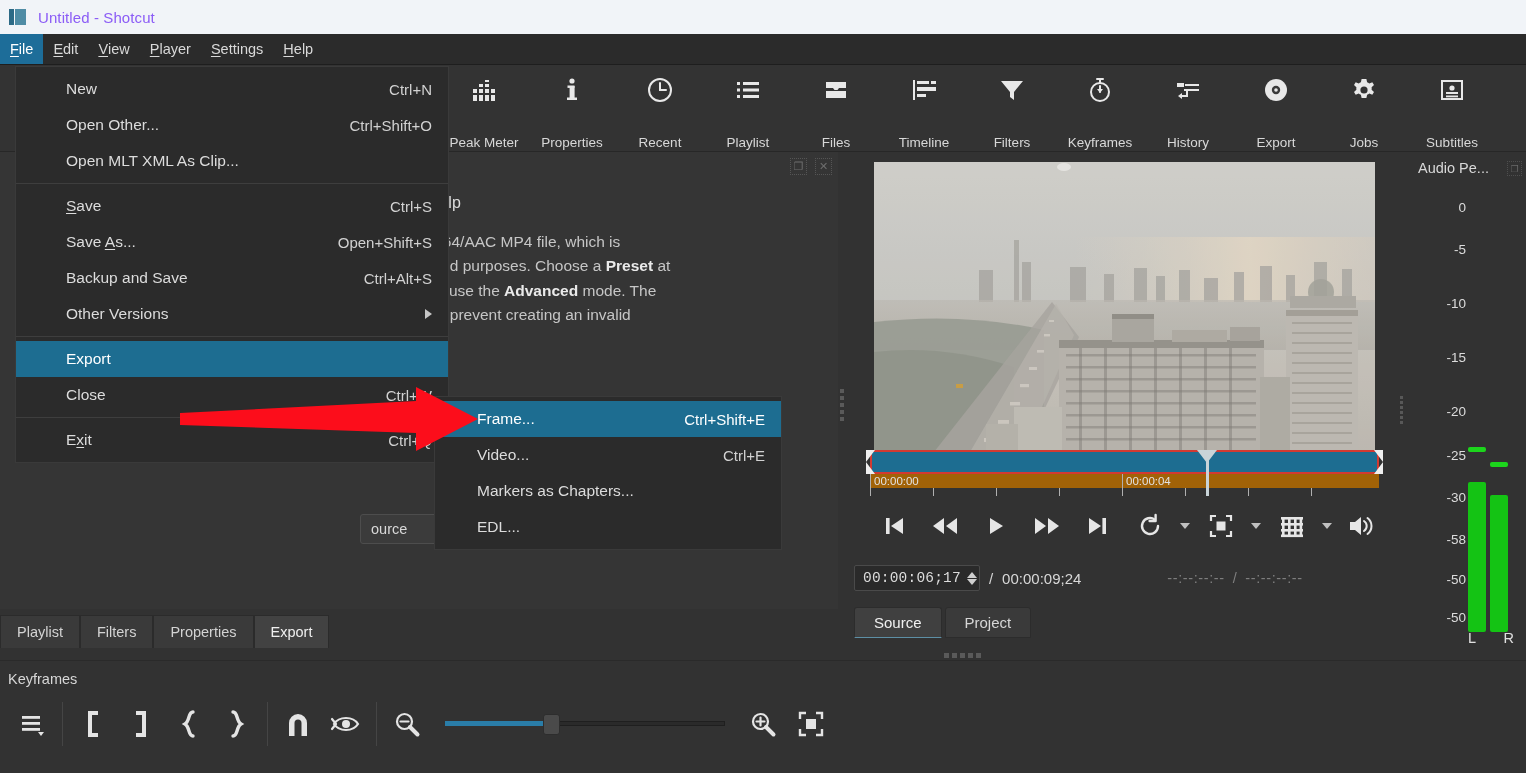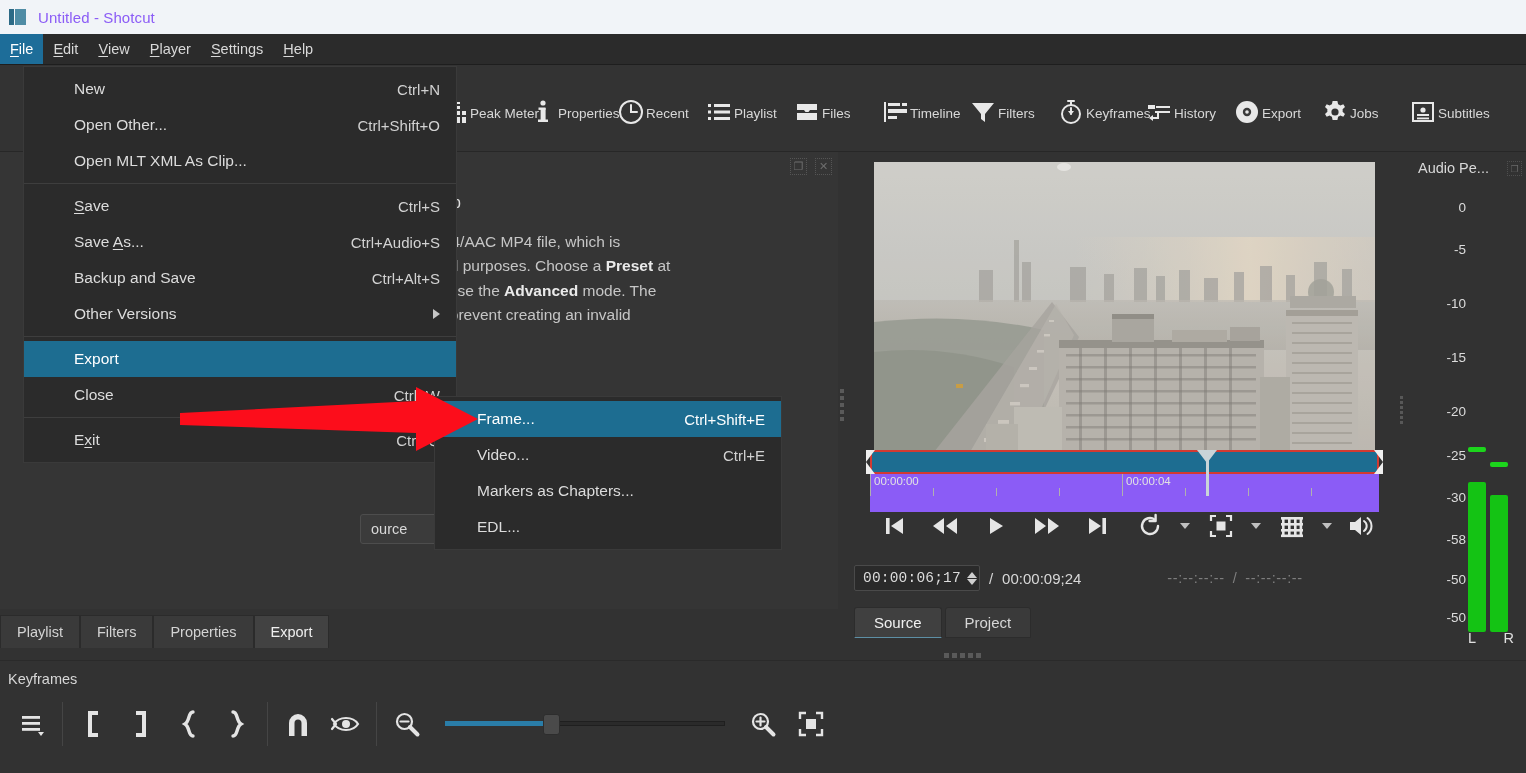--- a/index.html
+++ b/index.html
@@ -35,23 +35,24 @@
   .menu-item.active { background: #1d6d99; color: #ffffff; }
   .menu-item u { text-decoration: underline; text-underline-offset: 2px; }
 
   
   .toolbar {
     position: absolute; left: 0; top: 65px; width: 1526px; height: 87px;
     background: #333333; border-bottom: 1px solid #272727;
     display: flex; align-items: flex-start; padding-left: 440px; gap: 0px;
   }
   .tool-btn {
-    width: 88px; height: 84px; display: flex; flex-direction: row;
+    width: 88px; height: 84px; display: flex; flex-direction: column;
     align-items: center; justify-content: flex-start; padding-top: 10px;
     cursor: default;
+    gap: 28px;
   }
   .tool-btn .ic { height: 42px; display: flex; align-items: center; justify-content: center; }
   .tool-btn .lbl { font-size: 13.5px; color: #d8d8d8; margin-top: 2px; white-space: nowrap;}
 
   
   .export-dock {
     position: absolute; left: 0; top: 152px; width: 838px; height: 457px;
     background: #353535;
   }
   .dock-titlebar {
@@ -138,22 +139,22 @@
   .trim-right { right: 0px; clip-path: polygon(100% 0, 0 0, 100% 50%, 0 100%, 100% 100%); }
   .playhead {
     position: absolute; left: 340px; top: 0px; width: 3px; height: 46px; background: #c9d4d8;
   }
   .playhead::before {
     content:""; position: absolute; left: -9px; top: 0px;
     border-left: 10px solid transparent; border-right: 10px solid transparent;
     border-top: 13px solid #c9d4d8;
   }
   .ruler {
-    position: absolute; left: 4px; top: 24px; width: 509px; height: 38px;
-    background: #8b5cf6;
+    position: absolute; left: 4px; top: 24px; width: 509px; height: 14px;
+    background: #a16207;
   }
   .tick { position: absolute; top: 0; width: 1px; background: #b0b0b0; }
   .tick.major { height: 22px; }
   .tick.minor { height: 8px; top: 14px; }
   .ruler-label {
     position: absolute; top: 1px; font-size: 11.5px; color: #e2e2e2;
     font-family: "Liberation Sans", sans-serif;
   }
   .transport {
     position: absolute; left: 22px; top: 352px; width: 520px; height: 44px;
@@ -244,21 +245,21 @@
     background: #2a2a2a; border: 1px solid #1f1f1f;
   }
   .zs-fill { position: absolute; left: 0; top: 7px; width: 105px; height: 5px; background: #2a7da8; }
   .zs-handle {
     position: absolute; left: 98px; top: 0px; width: 17px; height: 21px;
     background: #4a4a4a; border: 1px solid #2d2d2d; border-radius: 3px;
   }
 
   
   .file-menu {
-    position: absolute; left: 23px; top: 66px; width: 434px;
+    position: absolute; left: 15px; top: 66px; width: 434px;
     background: #2b2b2b; border: 1px solid #3a3a3a; z-index: 40;
     padding: 4px 0;
   }
   .mrow {
     height: 36px; display: flex; align-items: center;
     padding-left: 50px; padding-right: 16px; font-size: 15.5px; color: #dcdcdc;
     position: relative;
   }
   .mrow .sc { margin-left: auto; font-size: 15px; color: #d2d2d2; }
   .mrow.sel { background: #1d6d91; color: #ffffff; }
@@ -862,21 +863,21 @@
       <span>Open MLT XML As Clip...</span>
       <span class="sc"></span>
     </div>
     <div class="msep"></div>
     <div class="mrow">
       <span><u>S</u>ave</span>
       <span class="sc">Ctrl+S</span>
     </div>
     <div class="mrow">
       <span>Save <u>A</u>s...</span>
-      <span class="sc">Ctrl+Audio+S</span>
+      <span class="sc">Open+Shift+S</span>
     </div>
     <div class="mrow">
       <span>Backup and Save</span>
       <span class="sc">Ctrl+Alt+S</span>
     </div>
     <div class="mrow">
       <span>Other Versions</span>
       <span class="submenu-arrow"></span>
     </div>
     <div class="msep"></div>

